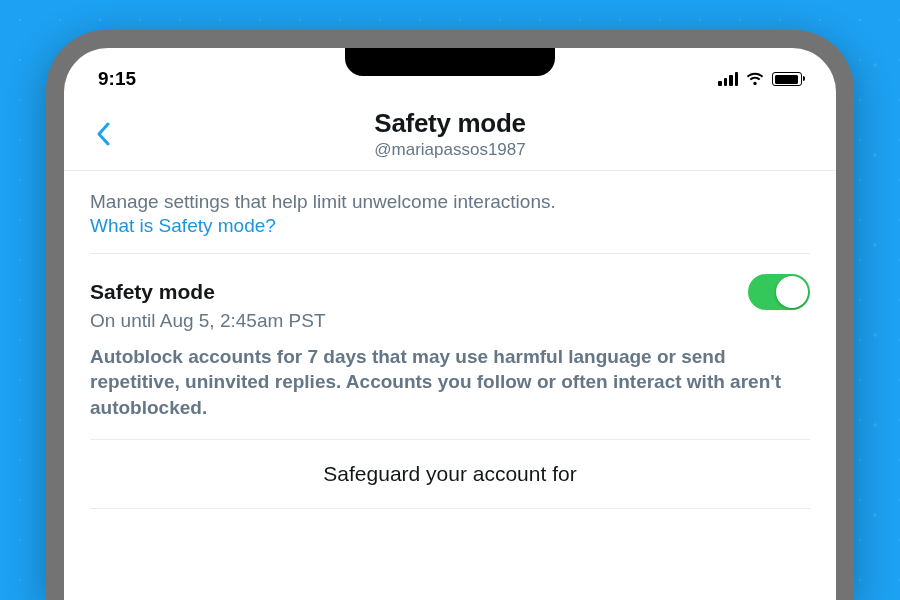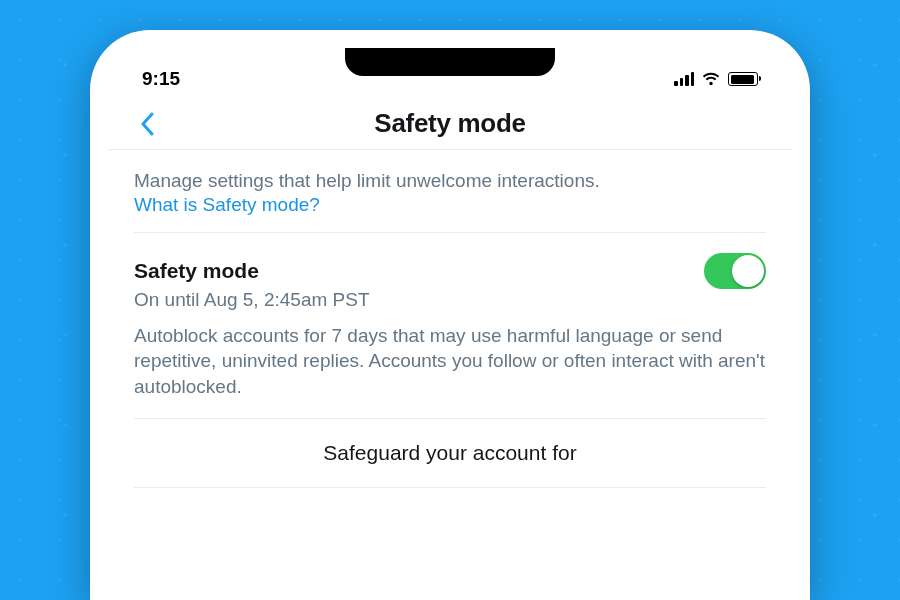--- a/index.html
+++ b/index.html
@@ -20,23 +20,23 @@
       position: absolute;
       inset: 0;
       background-image: radial-gradient(rgba(255,255,255,0.1) 1px, transparent 1px),
                         radial-gradient(rgba(255,255,255,0.08) 2px, transparent 2px);
       background-size: 40px 40px, 90px 90px;
       background-position: 0 0, 20px 20px;
       pointer-events: none;
     }
     .phone {
       margin-top: 30px;
-      width: 720px;
+      width: 808px;
       border-radius: 60px 60px 0 0;
-      background: #ffffff;
+      background: #737373;
       padding: 18px 18px 0 18px;
       position: relative;
       z-index: 1;
       box-shadow: 0 10px 40px rgba(0,0,0,0.3);
     }
     .phone-inner {
       background: #fff;
       border-radius: 44px 44px 0 0;
       overflow: hidden;
       min-height: 552px;
@@ -192,20 +192,21 @@
     .setting-status {
       font-size: 19px;
       color:#657786;
       margin-top: 0;
     }
     .setting-desc {
       font-size: 19px;
       color:#657786;
       line-height:1.35;
       margin-top: 12px;
+      font-weight: bold;
     }
     .select-row {
       display:flex;
       justify-content:center;
       align-items:center;
       padding: 22px 0;
       border-bottom: 1px solid #e6ecf0;
       cursor:pointer;
     }
     .select-label {
@@ -252,20 +253,21 @@
     </div>
 
     <div class="nav-header">
       <div class="back-btn">
         <svg width="14" height="24" viewBox="0 0 14 24">
             <path d="M12 2L3 12l9 10" stroke="#1da1f2" stroke-width="3" fill="none" stroke-linecap="round" stroke-linejoin="round"></path>
           </svg>
       </div>
       <div class="title-wrap">
         <div class="title">Safety mode</div>
+        <div class="subtitle">@mariapassos1987</div>
       </div>
     </div>
 
     <div class="content">
 
       <div class="intro">
         <div class="intro-text">Manage settings that help limit unwelcome interactions.</div>
         <a class="intro-link">What is Safety mode?</a>
       </div>
 

